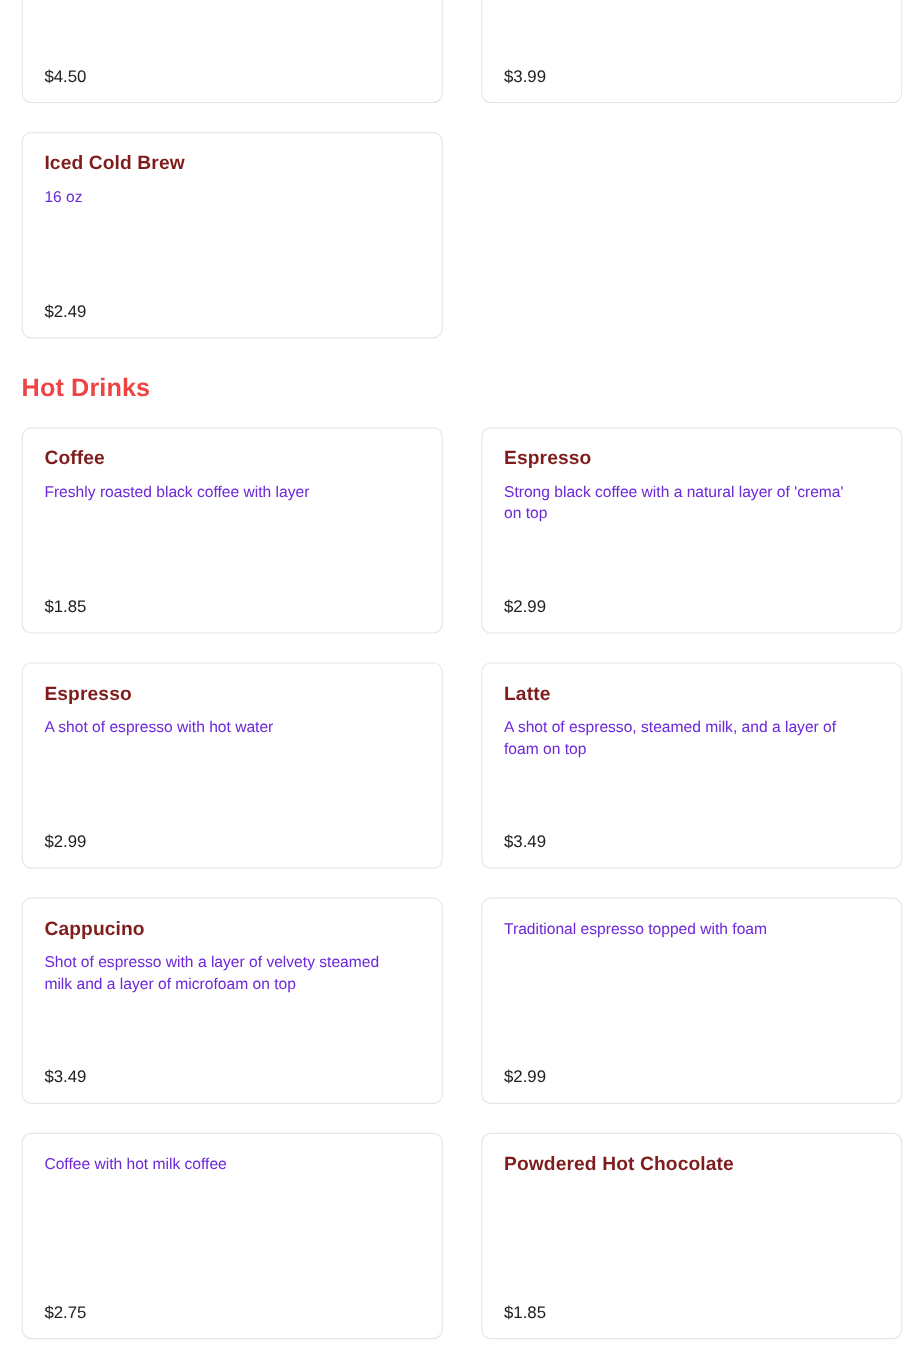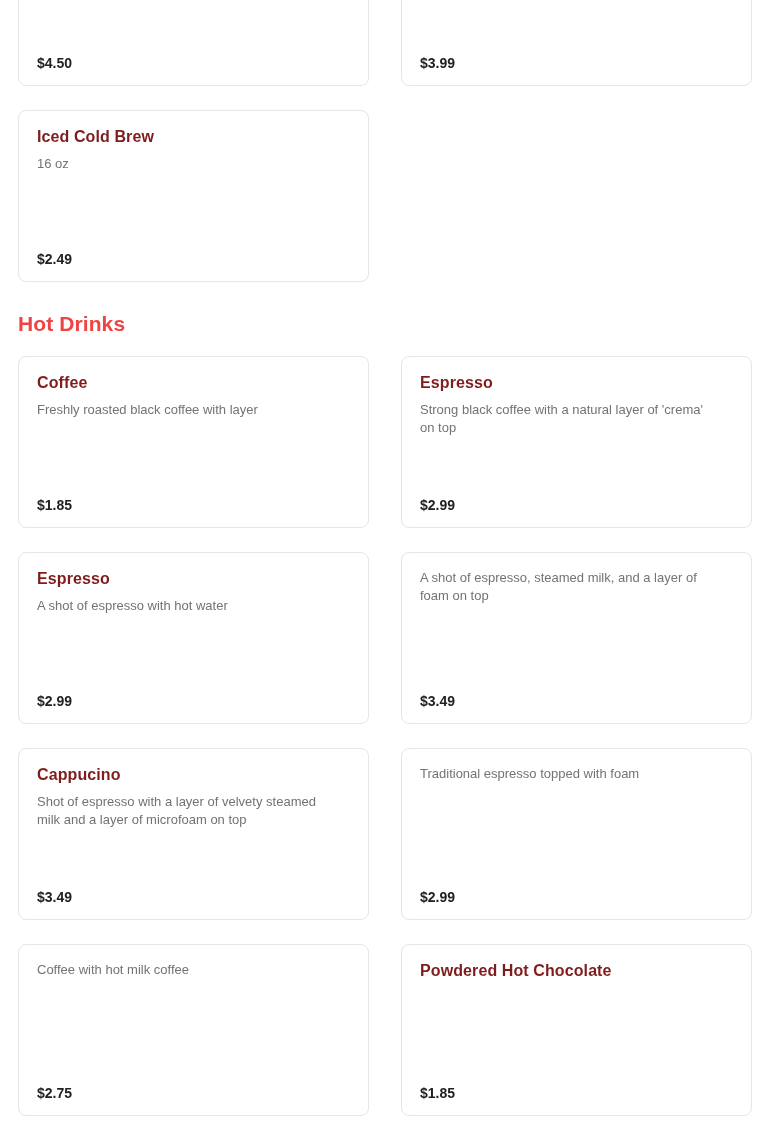--- a/index.html
+++ b/index.html
@@ -39,27 +39,27 @@
     font-size: 16px;
     font-weight: bold;
     line-height: 20px;
     color: #7f1d1d;
     margin: 0 0 8px 0;
     letter-spacing: 0.1px;
   }
   .card-desc {
     font-size: 13px;
     line-height: 18px;
-    color: #737373;
+    color: #6d28d9;
     margin: 0;
     max-width: 96%;
   }
   .card-price {
     font-size: 14px;
-    font-weight: bold;
+    font-weight: normal;
     color: #202124;
     margin-top: auto;
     padding-top: 10px;
   }
   .section-heading {
     font-size: 21px;
     font-weight: bold;
     color: #ef4444;
     margin: 30px 0 20px 0;
     letter-spacing: 0.1px;
@@ -118,20 +118,21 @@
       <div class="card-title">Espresso</div>
       <div class="card-desc">Strong black coffee with a natural layer of 'crema' on top</div>
       <div class="card-price">$2.99</div>
     </div>
     <div class="card">
       <div class="card-title">Espresso</div>
       <div class="card-desc">A shot of espresso with hot water</div>
       <div class="card-price">$2.99</div>
     </div>
     <div class="card">
+      <div class="card-title">Latte</div>
       <div class="card-desc">A shot of espresso, steamed milk, and a layer of foam on top</div>
       <div class="card-price">$3.49</div>
     </div>
     <div class="card">
       <div class="card-title">Cappucino</div>
       <div class="card-desc">Shot of espresso with a layer of velvety steamed milk and a layer of microfoam on top</div>
       <div class="card-price">$3.49</div>
     </div>
     <div class="card">
       <div class="card-desc">Traditional espresso topped with foam</div>

